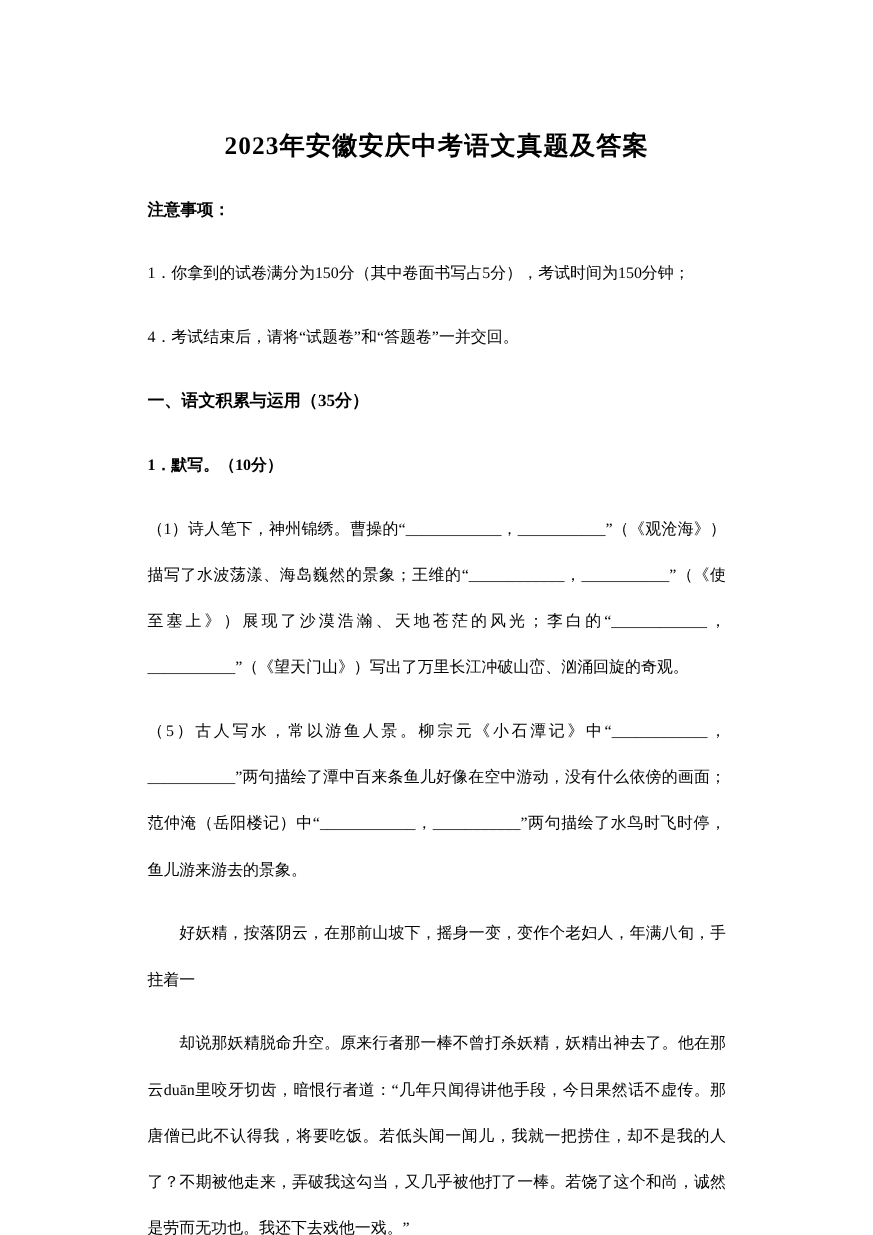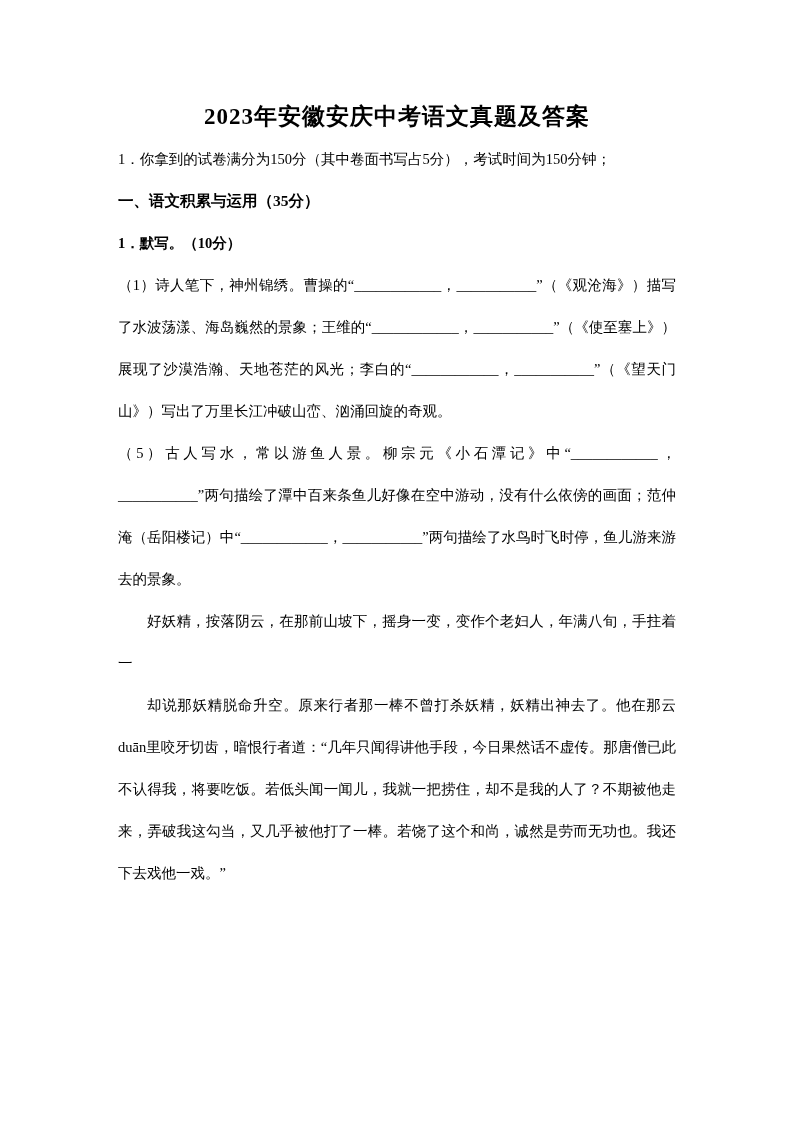--- a/index.html
+++ b/index.html
@@ -16,21 +16,21 @@
   }
   .page {
     box-sizing: border-box;
     width: 794px;
     height: 1123px;
     padding: 96px 118px 0 118px;
     font-size: 14.5px;
     line-height: 42px;
   }
   .page p, .page h1, .page h2 {
-    margin: 0;
+    margin: 16px;
     padding: 0;
     line-height: 42px;
   }
   h1.doc-title {
     font-size: 23px;
     font-weight: bold;
     text-align: center;
     letter-spacing: 1px;
   }
   .notice-header {
@@ -55,25 +55,27 @@
     text-indent: 2em;
   }
 </style>
 </head>
 <body>
 
 <div class="page">
 
   <h1 class="doc-title">2023年安徽安庆中考语文真题及答案</h1>
 
+  <p class="notice-header">注意事项：</p>
 
   <p class="notice-item">1．你拿到的试卷满分为150分（其中卷面书写占5分），考试时间为150分钟；</p>
 
 
 
+  <p class="notice-item">4．考试结束后，请将“试题卷”和“答题卷”一并交回。</p>
 
   <h2 class="section-heading">一、语文积累与运用（35分）</h2>
 
   <p class="q-label">1．默写。（10分）</p>
 
   <p class="body-par">（1）诗人笔下，神州锦绣。曹操的“____________，___________”（《观沧海》）描写了水波荡漾、海岛巍然的景象；王维的“____________，___________”（《使至塞上》）展现了沙漠浩瀚、天地苍茫的风光；李白的“____________，___________”（《望天门山》）写出了万里长江冲破山峦、汹涌回旋的奇观。</p>
 
   <p class="body-par">（5）古人写水，常以游鱼人景。柳宗元《小石潭记》中“____________，___________”两句描绘了潭中百来条鱼儿好像在空中游动，没有什么依傍的画面；范仲淹（岳阳楼记）中“____________，___________”两句描绘了水鸟时飞时停，鱼儿游来游去的景象。</p>
 
 

